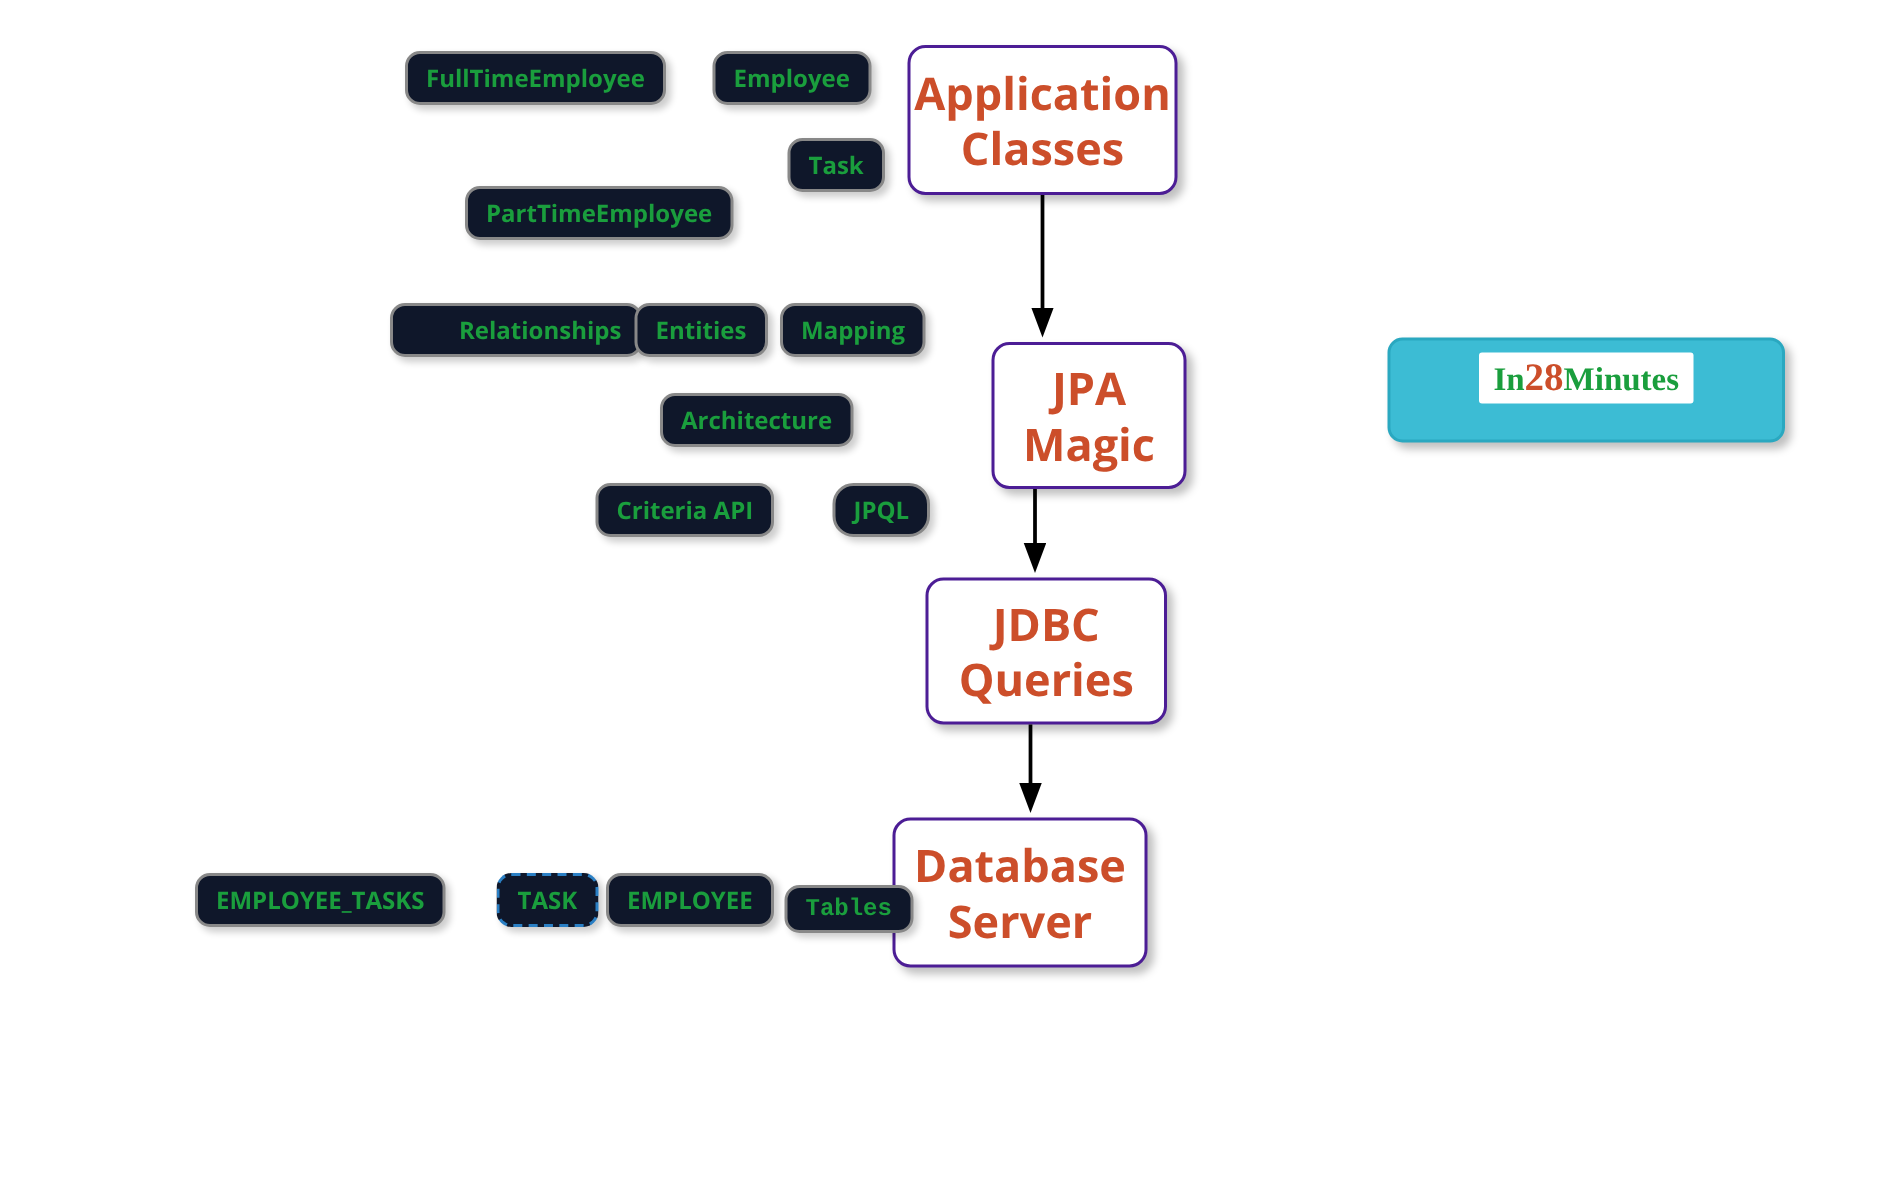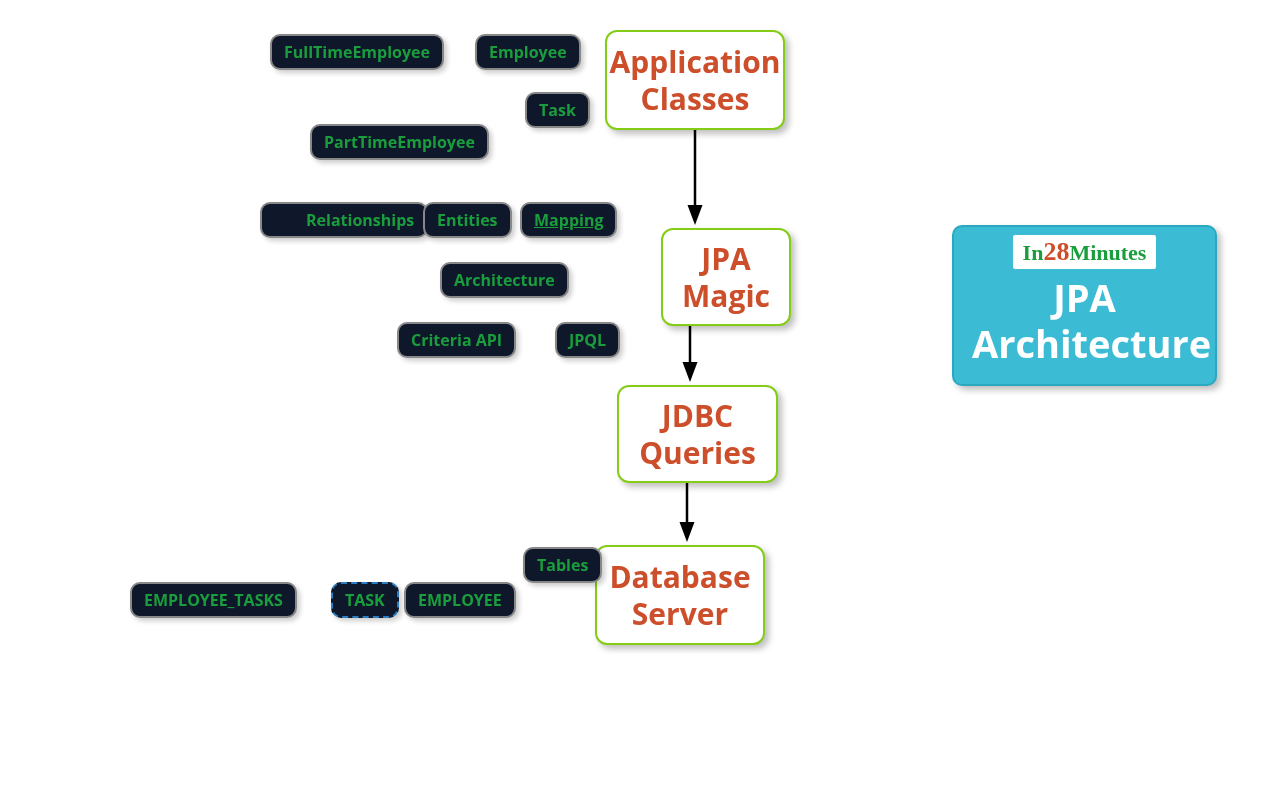--- a/index.html
+++ b/index.html
@@ -6,21 +6,21 @@
   body {
     width: 1265px;
     height: 786px;
     background: #ffffff;
     font-family: "Segoe UI", "Open Sans", Arial, sans-serif;
     position: relative;
   }
   .main-node {
     position: absolute;
     background: #ffffff;
-    border: 2px solid #84cc16;
+    border: 2px solid #4c1d95;
     border-radius: 12px;
     box-shadow: 4px 4px 6px rgba(0,0,0,0.25);
     color: #cc4e2a;
     font-weight: 700;
     font-size: 30px;
     text-align: center;
     line-height: 1.25;
     display: flex;
     align-items: center;
     justify-content: center;
@@ -43,21 +43,20 @@
     border: 2.5px dashed #2a7fc4;
   }
   .title-box {
     position: absolute;
     background: #3cbcd4;
     border: 2px solid #2aa8c0;
     border-radius: 10px;
     box-shadow: 4px 4px 6px rgba(0,0,0,0.25);
     text-align: center;
     padding: 8px 18px 18px 18px;
-    margin-left: 27px;
   }
   .title-box .brand {
     background: #ffffff;
     color: #1a9e3d;
     font-weight: 700;
     font-family: Georgia, "Times New Roman", serif;
     font-size: 22px;
     padding: 2px 10px;
     display: inline-block;
     margin-bottom: 6px;
@@ -126,44 +125,43 @@
 <div class="sub-node" style="left:525px; top:92px;">
   <span>Task</span>
 </div>
 
 <div class="sub-node" style="left:260px; top:202px;padding-left:44px;">
   <span>Relationships</span>
 </div>
 <div class="sub-node" style="left:423px; top:202px;">
   <span>Entities</span>
 </div>
-<div class="sub-node" style="left:520px; top:202px;text-decoration:underline;">
+<div class="sub-node" style="left:520px; top:202px;">
   <span>Mapping</span>
 </div>
 <div class="sub-node" style="left:440px; top:262px;">
   <span>Architecture</span>
 </div>
 <div class="sub-node" style="left:397px; top:322px;">
   <span>Criteria API</span>
 </div>
-<div class="sub-node" style="left:555px; top:322px;">
+<div class="sub-node" style="left:555px; top:322px;border-radius:14px;">
   <span>JPQL</span>
 </div>
 
 <div class="sub-node" style="left:130px; top:582px;">
   <span>EMPLOYEE_TASKS</span>
 </div>
 <div class="sub-node selected" style="left:331px; top:582px;">
   <span>TASK</span>
 </div>
 <div class="sub-node" style="left:404px; top:582px;">
   <span>EMPLOYEE</span>
 </div>
-<div class="sub-node" style="left:523px; top:547px;">
+<div class="sub-node" style="left:523px; top:590px;font-family:Liberation Mono, monospace;">
   <span>Tables</span>
 </div>
 
 <div class="title-box" style="left:925px; top:225px; width:265px;">
   <div class="brand">
     <span>In</span><span class="num">28</span><span>Minutes</span>
   </div>
-  <div class="title-text">JPA Architecture</div>
 </div>
 
 </body></html>

